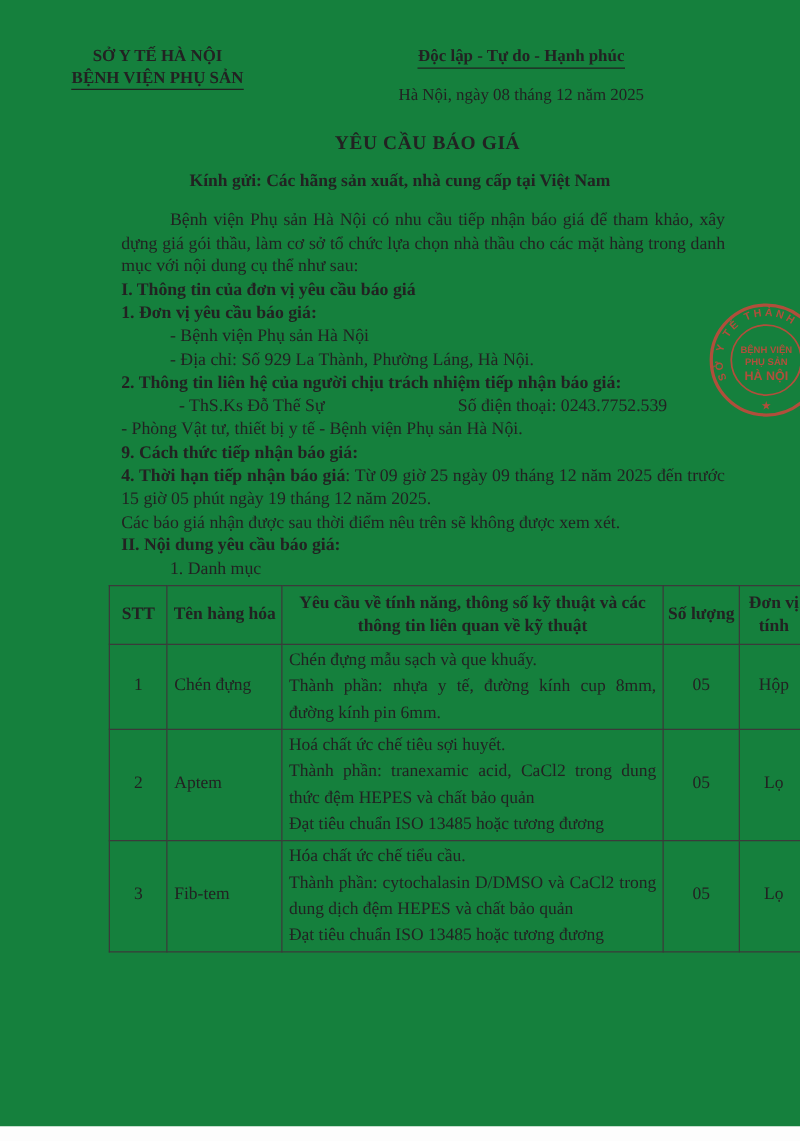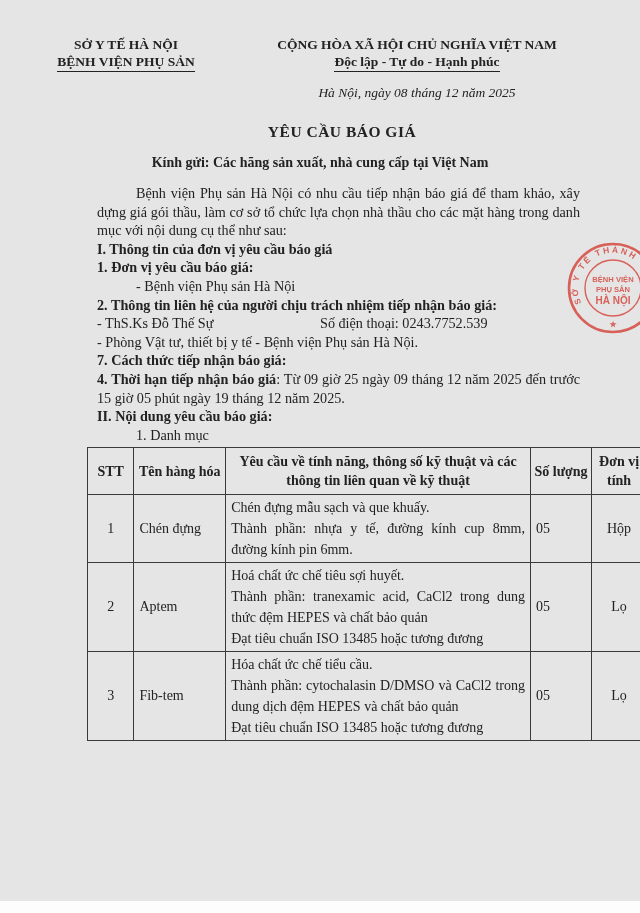--- a/index.html
+++ b/index.html
@@ -1,105 +1,106 @@
 <!DOCTYPE html>
 <html><head>
 <meta charset="utf-8">
 <style>
   html,body{margin:0;padding:0;}
   .page{
     position:relative;
     width:640px;height:913px;
-    background:#e5e5e5;
+    background:#15803d;
     overflow:hidden;
     font-family:"Liberation Serif","DejaVu Serif",serif;
     color:#222;
   }
   .scan-edge{position:absolute;left:0;bottom:0;width:100%;height:12px;background:#fdfdfd;}
   
   .hdr{display:flex;padding-top:36px;}
   .hdr-left{width:252px;text-align:center;font-weight:bold;font-size:13.5px;line-height:17px;}
   .hdr-right{width:330px;text-align:center;font-size:13.5px;line-height:17px;}
   .u{display:inline-block;border-bottom:1.3px solid #222;padding-bottom:1px;}
   .hdr-right .nat{font-weight:bold;}
   .hdr-right .motto{font-weight:bold;}
-  .dateline{font-style:italic;margin-top:12px;font-size:13.5px;}
+  .dateline{margin-top:12px;font-size:13.5px;}
   
   .doc-title{text-align:center;margin-top:22px;font-weight:bold;font-size:15.5px;letter-spacing:.5px;padding-left:44px;}
   .salutation{text-align:center;margin-top:14px;font-weight:bold;font-size:14px;font-family:Liberation Serif, serif;}
   
   .content{margin:13px 60px 0 97px;font-size:14.2px;line-height:18.6px;text-align:justify;}
   .content p{margin:0;}
   .indent{text-indent:39px;}
   .bold{font-weight:bold;margin-top:48px;}
-  .contact-row{display:flex;}
+  .contact-row{display:flex;justify-content:center;}
   .contact-row .nm{width:223px;flex:none;}
   
   .tbl-label{margin-top:1px;text-indent:39px;}
   table.items{
     border-collapse:collapse;
     margin-left:-10px;margin-top:3px;
     width:560px;
     font-size:14px;
     background:transparent;
   }
   table.items th,table.items td{
     border:1.4px solid #3a3a3a;
     vertical-align:middle;
     padding:2px 5px;
   }
   table.items th{font-weight:bold;text-align:center;line-height:19px;padding:4px 3px;}
   .c-stt{width:33px;text-align:center;}
   .c-name{width:76px;text-align:left;padding-left:8px;margin-left:32px;}
   .c-spec{width:278px;text-align:justify;line-height:21px;padding:3px 7px;}
-  .c-qty{width:47px;}
+  .c-qty{width:47px;text-align:center;}
   .c-unit{width:41px;text-align:center;}
   tbody tr:nth-child(1) td{height:56px;}
   tbody tr:nth-child(2) td{height:83px;}
   tbody tr:nth-child(3) td{height:74px;}
   
   .stamp{position:absolute;left:551px;top:226px;width:124px;height:124px;opacity:.82;}
 </style>
 </head>
 <body>
 
 <div class="page">
 
   <div class="hdr">
     <div class="hdr-left">
       <div>SỞ Y TẾ HÀ NỘI</div>
       <div><span class="u">BỆNH VIỆN PHỤ SẢN</span></div>
     </div>
     <div class="hdr-right">
-      <div class="nat">CỘNG HÒA XÃ HỘI CHỦ NGHĨA VIỆT NAM</div>
       <div class="motto"><span class="u">Độc lập - Tự do - Hạnh phúc</span></div>
       <div class="dateline">Hà Nội, ngày 08 tháng 12 năm 2025</div>
     </div>
   </div>
 
   <div class="doc-title">YÊU CẦU BÁO GIÁ</div>
   <div class="salutation">Kính gửi: Các hãng sản xuất, nhà cung cấp tại Việt Nam</div>
 
   <div class="content">
     <p class="indent">Bệnh viện Phụ sản Hà Nội có nhu cầu tiếp nhận báo giá để tham khảo, xây dựng giá gói thầu, làm cơ sở tổ chức lựa chọn nhà thầu cho các mặt hàng trong danh mục với nội dung cụ thể như sau:</p>
 
     <p class="bold">I. Thông tin của đơn vị yêu cầu báo giá</p>
     <p class="bold">1. Đơn vị yêu cầu báo giá:</p>
     <p class="indent">- Bệnh viện Phụ sản Hà Nội</p>
+    <p class="indent">- Địa chỉ: Số 929 La Thành, Phường Láng, Hà Nội.</p>
 
     <p class="bold">2. Thông tin liên hệ của người chịu trách nhiệm tiếp nhận báo giá:</p>
     <div class="contact-row">
       <span class="nm">- ThS.Ks Đỗ Thế Sự</span>
       <span>Số điện thoại: 0243.7752.539</span>
     </div>
     <p>- Phòng Vật tư, thiết bị y tế - Bệnh viện Phụ sản Hà Nội.</p>
 
-    <p class="bold">7. Cách thức tiếp nhận báo giá:</p>
+    <p class="bold">9. Cách thức tiếp nhận báo giá:</p>
 
     <p><span class="bold">4. Thời hạn tiếp nhận báo giá</span><span>: Từ 09 giờ 25 ngày 09 tháng 12  năm 2025 đến trước 15 giờ 05 phút ngày 19 tháng 12  năm 2025.</span></p>
+    <p>Các báo giá nhận được sau thời điểm nêu trên sẽ không được xem xét.</p>
 
     <p class="bold">II. Nội dung yêu cầu báo giá:</p>
     <p class="tbl-label">1. Danh mục</p>
 
     <table class="items">
       <thead>
         <tr>
           <th class="c-stt">STT</th>
           <th class="c-name">Tên hàng hóa</th>
           <th class="c-spec">Yêu cầu về tính năng, thông số kỹ thuật và các thông tin liên quan về kỹ thuật</th>

